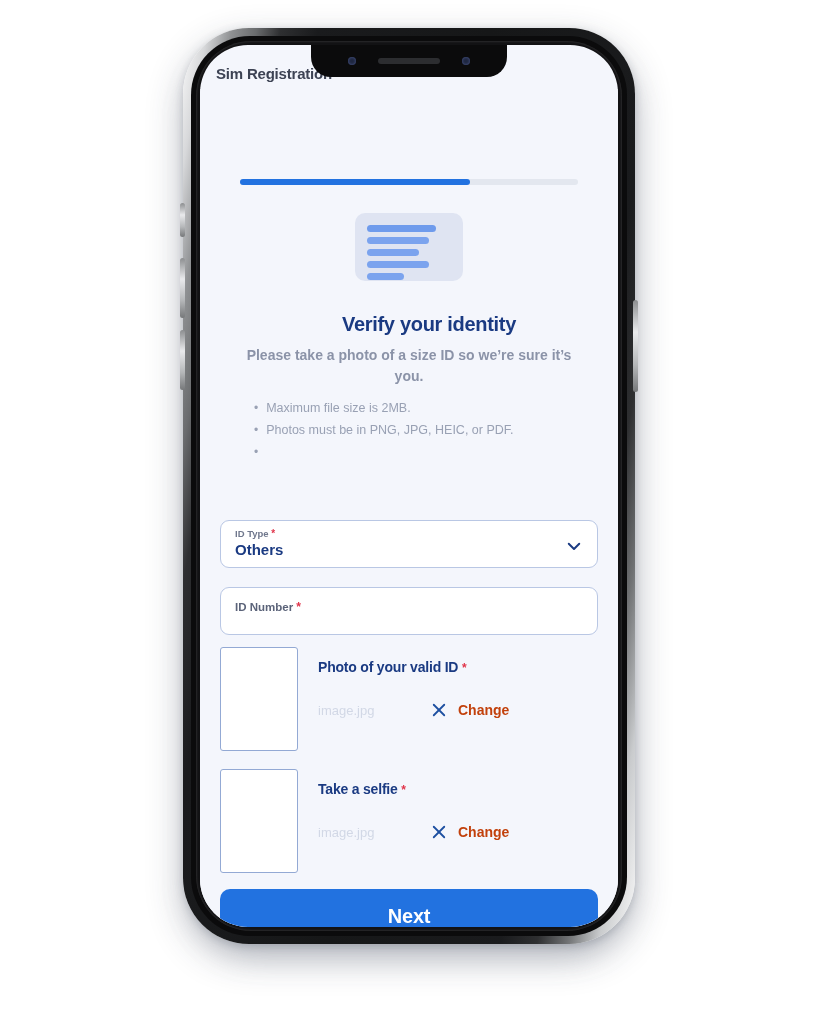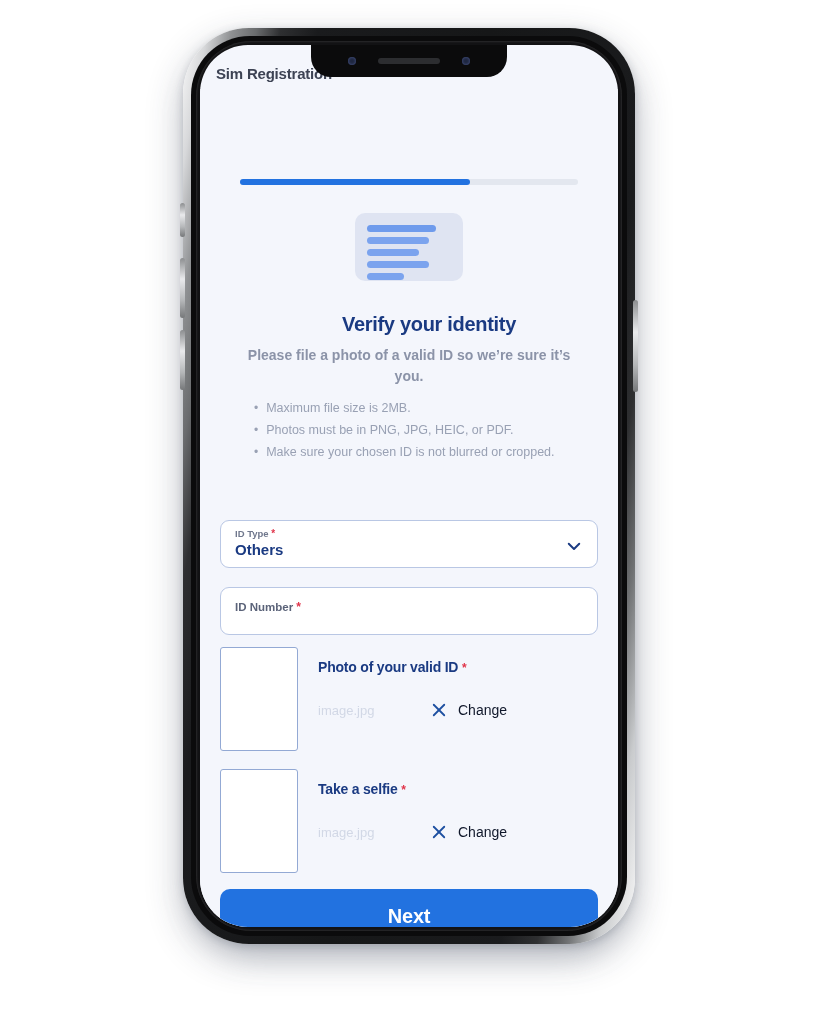--- a/index.html
+++ b/index.html
@@ -344,22 +344,22 @@
     color: #d2d8e6;
     width: 112px;
   }
   .x-icon {
     width: 18px;
     height: 18px;
     margin-right: 10px;
   }
   .change-link {
     font-size: 14px;
-    font-weight: normal;
-    color: #0f172a;
+    font-weight: bold;
+    color: #c2410c;
     cursor: pointer;
   }
 
   
   .next-btn {
     position: absolute;
     left: 20px;
     top: 800px;
     width: 378px;
     height: 54px;
@@ -409,34 +409,33 @@
 
       <div class="illus">
         <div class="illus-line strong" style="width:82%"></div>
         <div class="illus-line" style="width:74%"></div>
         <div class="illus-line" style="width:62%"></div>
         <div class="illus-line" style="width:74%"></div>
         <div class="illus-line" style="width:44%"></div>
       </div>
 
       <div class="h-title">Verify your identity</div>
-      <div class="h-sub">Please file a photo of a valid ID so we’re sure it’s you.</div>
+      <div class="h-sub">Please take a photo of a size ID so we’re sure it’s you.</div>
 
       <div class="bullets" id="bullet-list">
           <div class="bullet">
             <span class="bullet-dot">•</span>
             <span>Maximum file size is 2MB.</span>
           </div>
           <div class="bullet">
             <span class="bullet-dot">•</span>
             <span>Photos must be in PNG, JPG, HEIC, or PDF.</span>
           </div>
           <div class="bullet">
             <span class="bullet-dot">•</span>
-            <span>Make sure your chosen ID is not blurred or cropped.</span>
           </div>
         </div>
 
       <div class="field field-select">
         <span class="field-label-small">
           <span>ID Type</span>
           <span class="req">*</span>
         </span>
         <span class="field-value">Others</span>
         <span class="chev">

